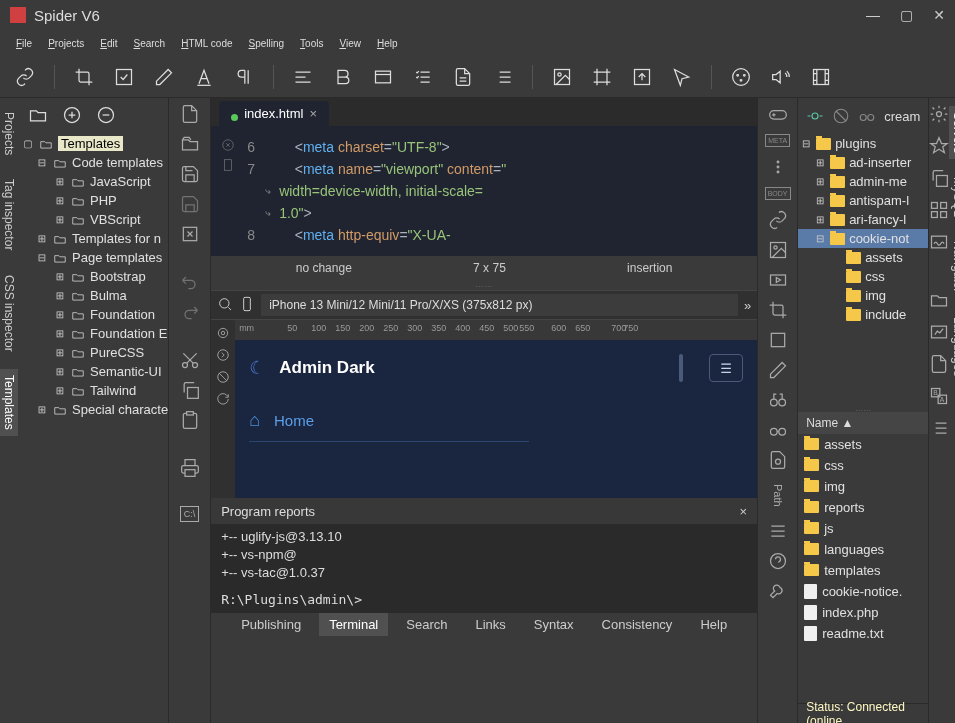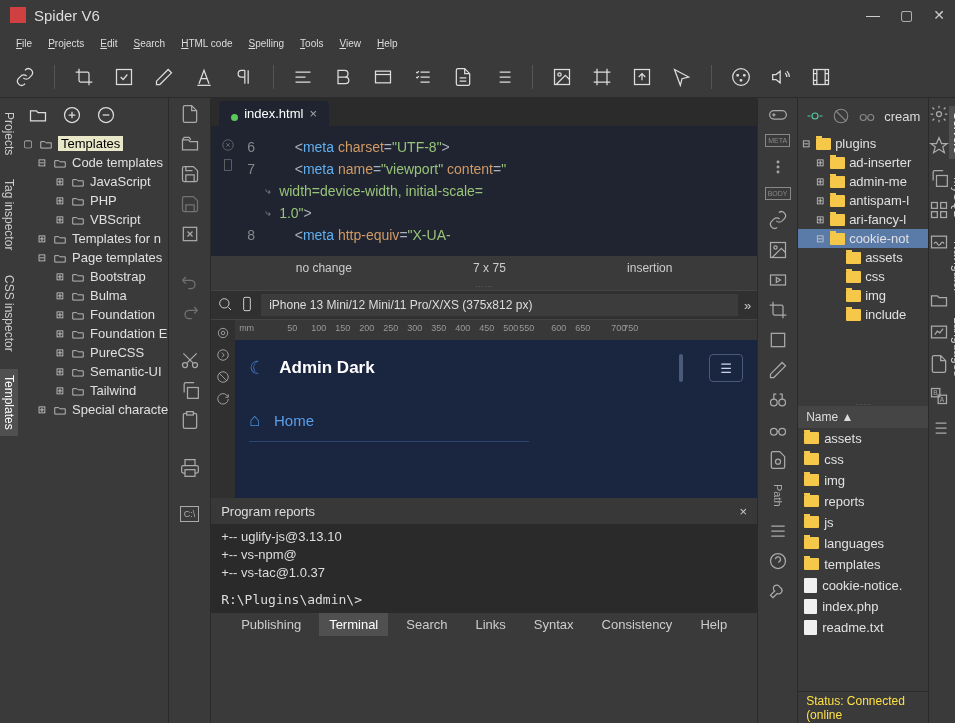--- a/index.html
+++ b/index.html
@@ -97,21 +97,21 @@
 .fl1 { padding-left: 2px; }
 .fl2 { padding-left: 16px; }
 .fl3 { padding-left: 32px; }
 .right-split { height: 8px; text-align: center; color: #777; font-size: 8px; background: #3a3a3a; }
 .right-hdr { height: 22px; background: #454545; display: flex; align-items: center; padding: 0 8px; font-size: 12px; color: #ddd; }
 .filelist { flex: 1; overflow: hidden; }
 .filelist-item { display: flex; align-items: center; padding: 3px 6px; cursor: pointer; font-size: 13px; gap: 5px; }
 .filelist-item .fol { width: 15px; height: 12px; background: #f5c84a; border-radius: 1px; position: relative; }
 .filelist-item .fol::before { content: ''; position: absolute; top: -2px; left: 0; width: 6px; height: 2px; background: #f5c84a; }
 .filelist-item .doc { width: 13px; height: 15px; background: #f0f0f0; border-radius: 1px; }
-.right-status { height: 32px; display: flex; align-items: center; padding: 0 8px; font-size: 12px; color: #fde047; border-top: 1px solid #2a2a2a; }
+.right-status { height: 20px; display: flex; align-items: center; padding: 0 8px; font-size: 12px; color: #fef9c3; border-top: 1px solid #2a2a2a; }
 .right-rt { width: 38px; background: #3a3a3a; display: flex; flex-direction: column; align-items: center; padding-top: 6px; gap: 12px; border-left: 1px solid #2a2a2a; }
 .right-rt svg { width: 20px; height: 20px; stroke: #aaa; fill: none; stroke-width: 1.5; }
 .right-tabs { width: 22px; background: #3a3a3a; display: flex; flex-direction: column; align-items: center; padding-top: 8px; gap: 12px; }
 .right-tabs .vtab { writing-mode: vertical-rl; font-size: 12px; color: #ccc; padding: 6px 2px; cursor: pointer; }
 .right-tabs .vtab.active { background: #505050; color: #fff; }
 </style>
 </head>
 <body>
 
 <div class="titlebar">

